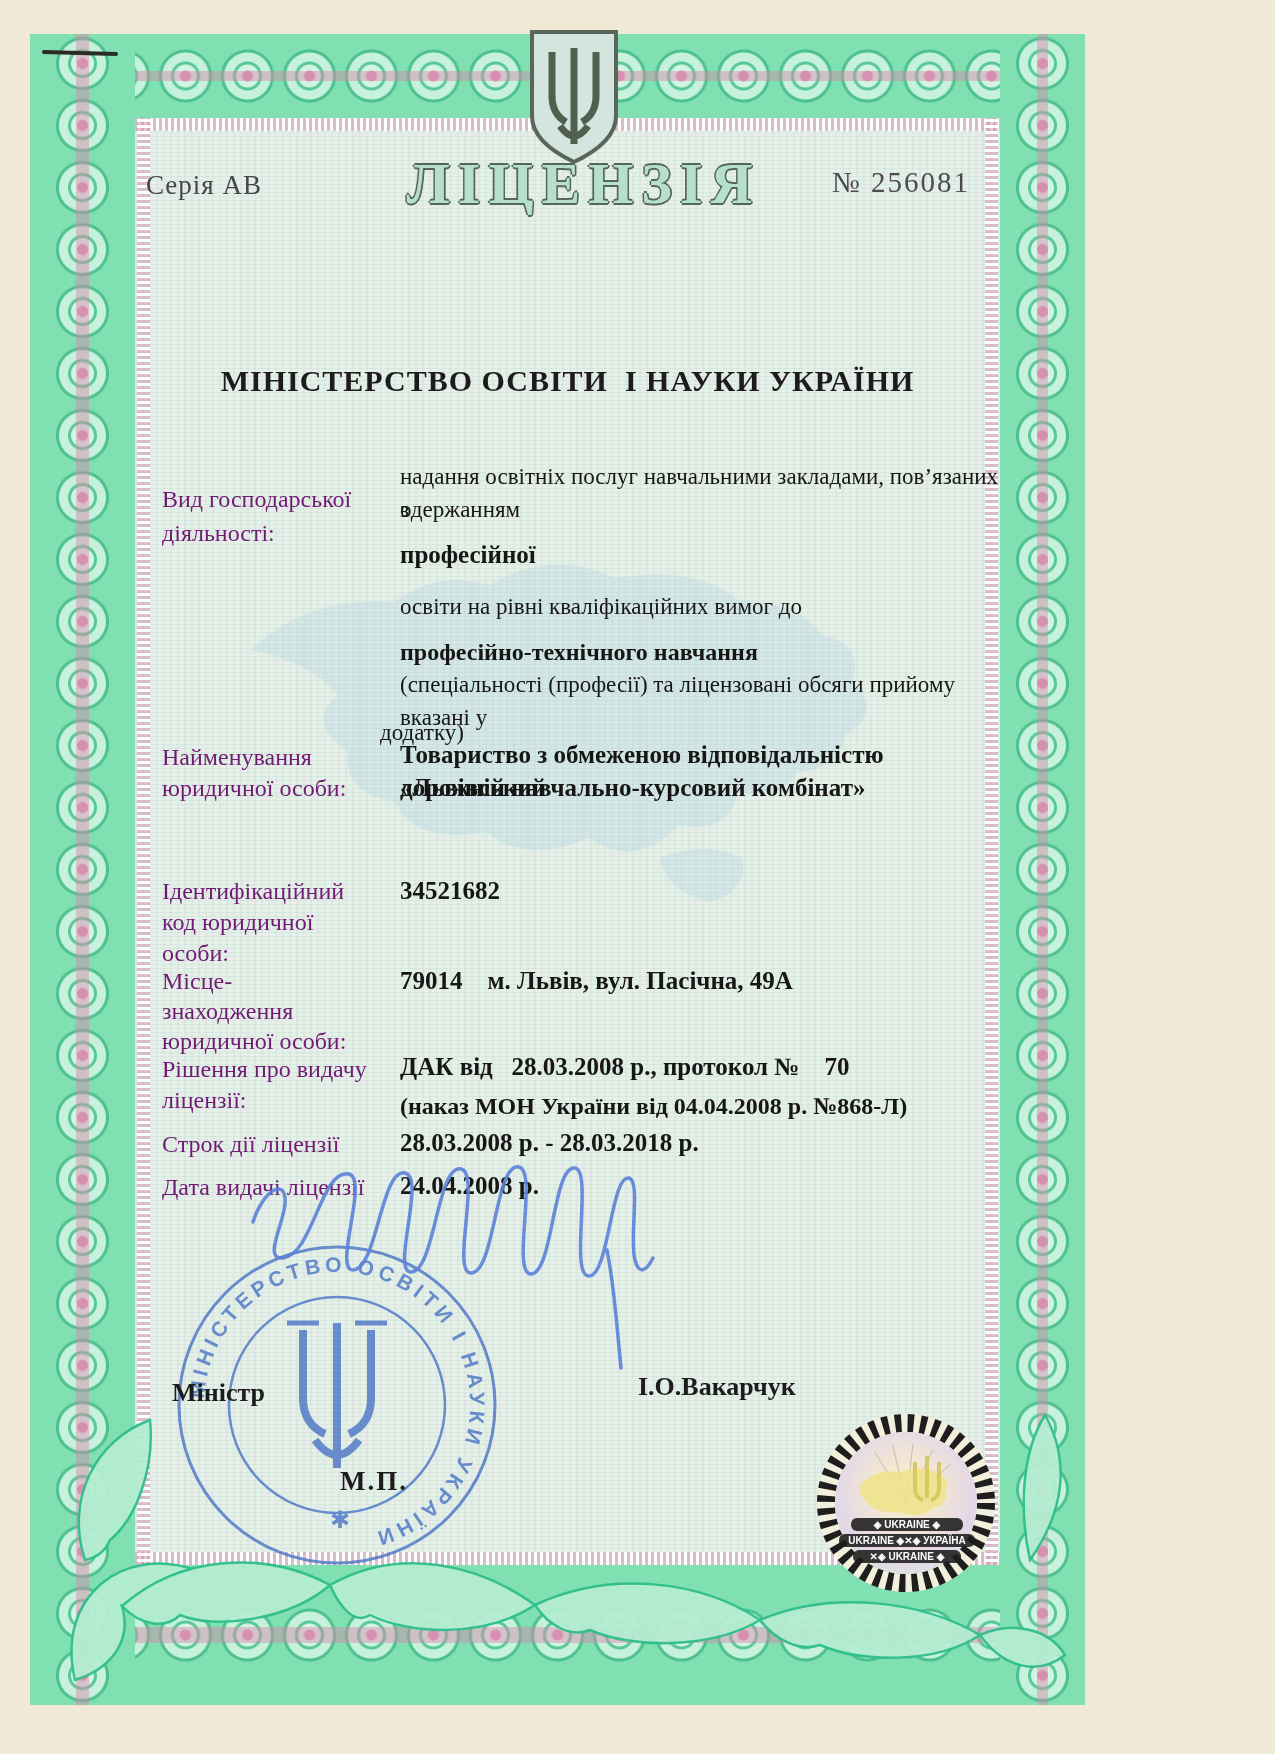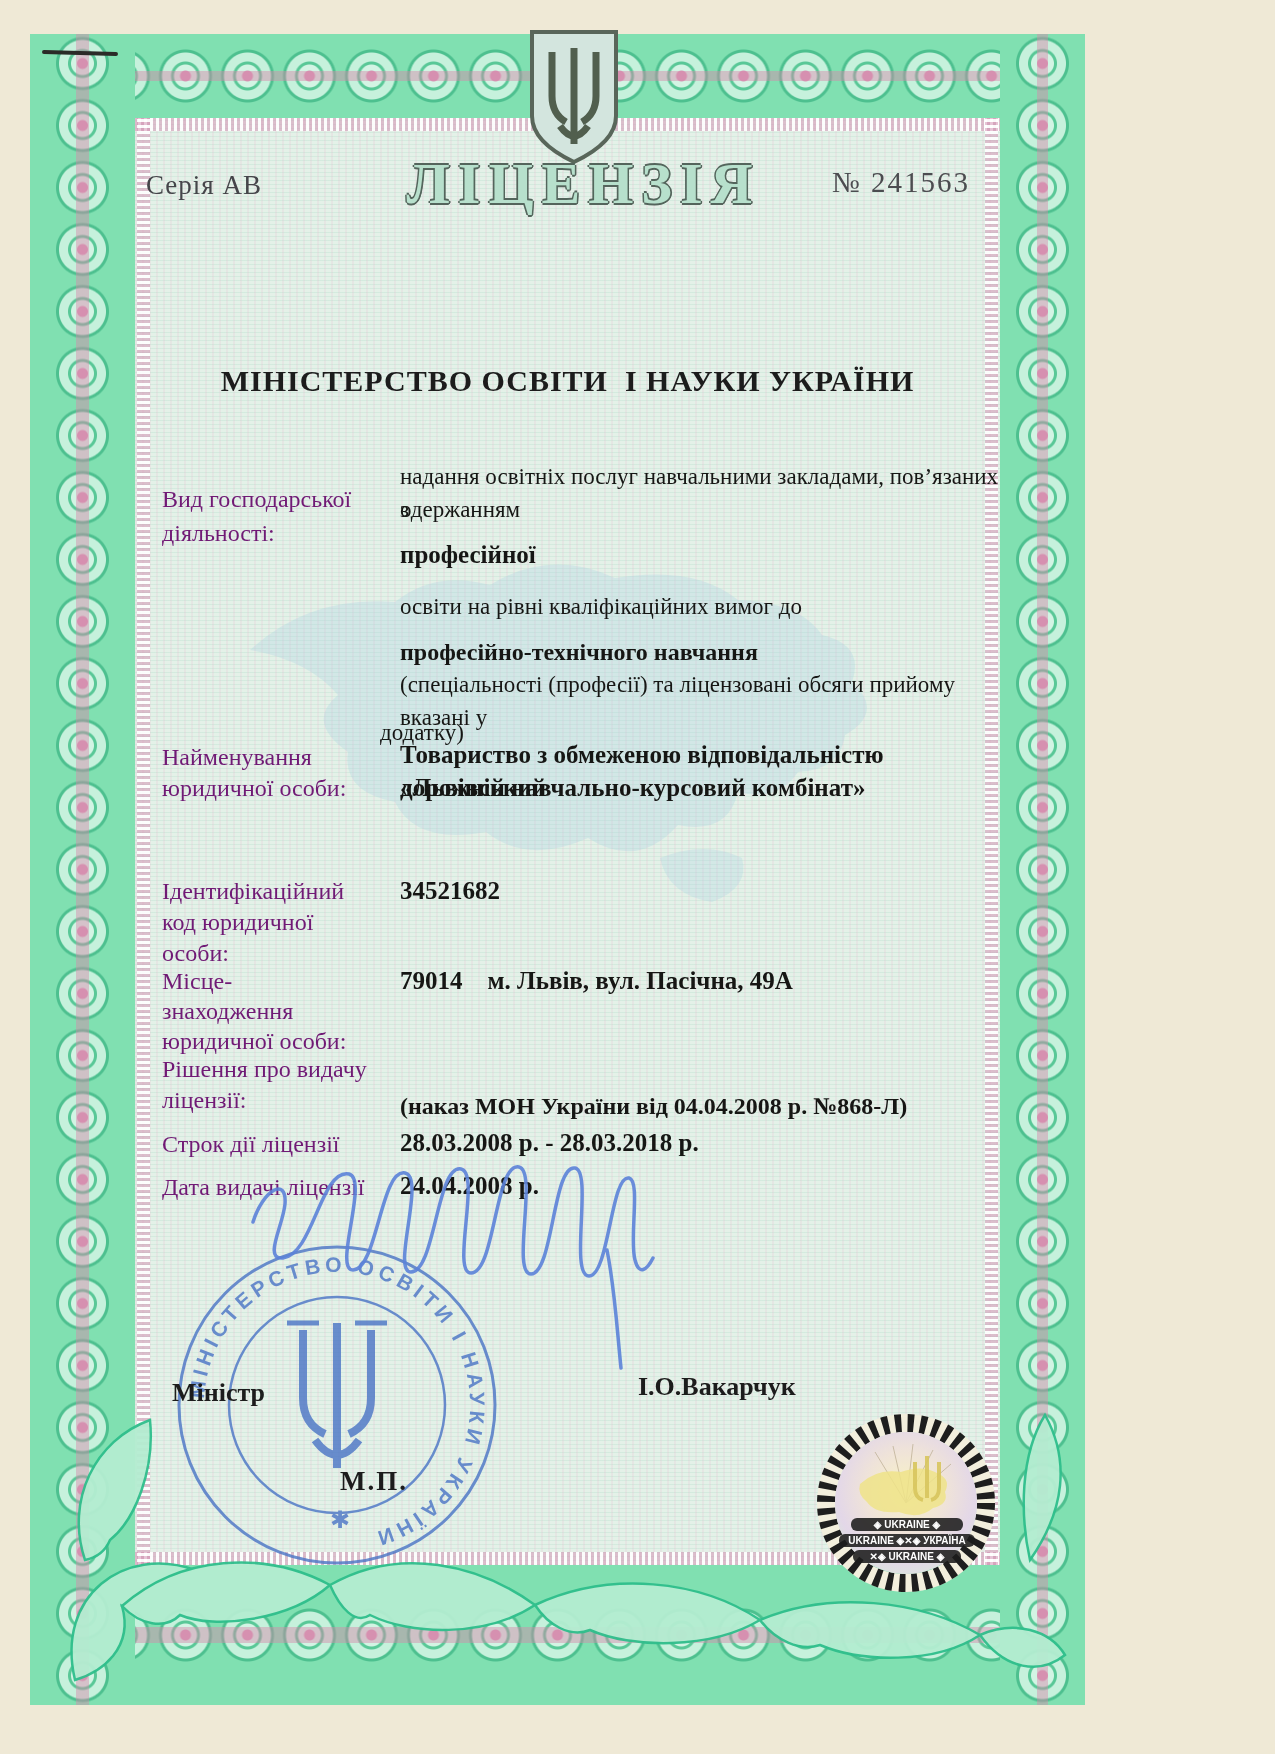--- a/index.html
+++ b/index.html
@@ -80,21 +80,21 @@
 
   <div class="abs" style="left:42px;top:51px;width:76px;height:4px;background:#2b2b28;transform:rotate(1.5deg);border-radius:2px;"></div>
 
   <svg class="abs" style="left:190px;top:540px;" width="760" height="460" viewBox="0 0 760 460">
     <path fill="#a9cfe2" opacity="0.30" d="M60,110 Q120,55 205,62 Q245,30 300,45 Q360,8 425,38 Q505,25 548,60 Q610,62 632,95 Q675,105 662,142 Q695,172 655,195 Q650,230 608,232 Q588,262 548,252 Q538,295 488,285 Q448,330 398,298 Q338,325 296,292 Q226,305 205,262 Q152,252 158,212 Q115,182 148,155 Q118,120 60,110 Z"></path>
     <path fill="#a9cfe2" opacity="0.28" d="M470,318 Q515,300 552,318 Q560,348 522,362 Q478,355 470,318 Z"></path>
   </svg>
 
   <div class="abs" style="left:146px;top:170px;font-size:27px;color:#45454a;letter-spacing:1px;">Серія АВ</div>
   <div class="abs" id="lic-title" style="left:0;top:150px;width:1135px;text-align:center;">ЛІЦЕНЗІЯ</div>
-  <div class="abs" style="left:832px;top:166px;font-size:29px;color:#4c4c50;letter-spacing:2px;">№ 241563</div>
+  <div class="abs" style="left:832px;top:166px;font-size:29px;color:#4c4c50;letter-spacing:2px;">№ 256081</div>
 
   <div class="abs prew" id="ministry" style="left:135px;top:364px;width:865px;text-align:center;">МІНІСТЕРСТВО ОСВІТИ  І НАУКИ УКРАЇНИ</div>
 
   <div class="abs label prew" style="left:162px;top:482px;width:240px;font-size:24px;line-height:34px;">Вид господарської
 діяльності:</div>
   <div class="abs val" style="left:400px;top:460px;width:600px;">надання освітніх послуг навчальними закладами, пов’язаних з</div>
   <div class="abs val" style="left:400px;top:493px;width:600px;">одержанням</div>
   <div class="abs val valb" style="left:400px;top:538px;font-size:25px;">професійної</div>
   <div class="abs val" style="left:400px;top:590px;">освіти на рівні кваліфікаційних вимог до</div>
   <div class="abs val valb" style="left:400px;top:636px;font-size:24px;">професійно-технічного навчання</div>
@@ -111,20 +111,21 @@
 особи:</div>
   <div class="abs val valb" style="left:400px;top:874px;font-size:25px;">34521682</div>
 
   <div class="abs label prew" style="left:162px;top:966px;width:240px;font-size:24px;line-height:30px;">Місце-
 знаходження
 юридичної особи:</div>
   <div class="abs val valb prew" style="left:400px;top:964px;font-size:25px;">79014    м. Львів, вул. Пасічна, 49А</div>
 
   <div class="abs label prew" style="left:162px;top:1054px;width:260px;font-size:24px;">Рішення про видачу
 ліцензії:</div>
+  <div class="abs val valb prew" style="left:400px;top:1050px;font-size:25px;">ДАК від   28.03.2008 р., протокол №    70</div>
   <div class="abs val valb" style="left:400px;top:1090px;font-size:24px;">(наказ МОН України від 04.04.2008 р. №868-Л)</div>
 
   <div class="abs label" style="left:162px;top:1129px;font-size:24px;">Строк дії ліцензії</div>
   <div class="abs val valb" style="left:400px;top:1126px;font-size:25px;">28.03.2008 р. - 28.03.2018 р.</div>
 
   <div class="abs label" style="left:162px;top:1172px;font-size:24px;">Дата видачі ліцензії</div>
   <div class="abs val valb" style="left:400px;top:1169px;font-size:25px;">24.04.2008 р.</div>
 
   <svg class="abs" style="left:167px;top:1228px;" width="345" height="355" viewBox="0 0 345 355" opacity="0.82">
     <defs>

